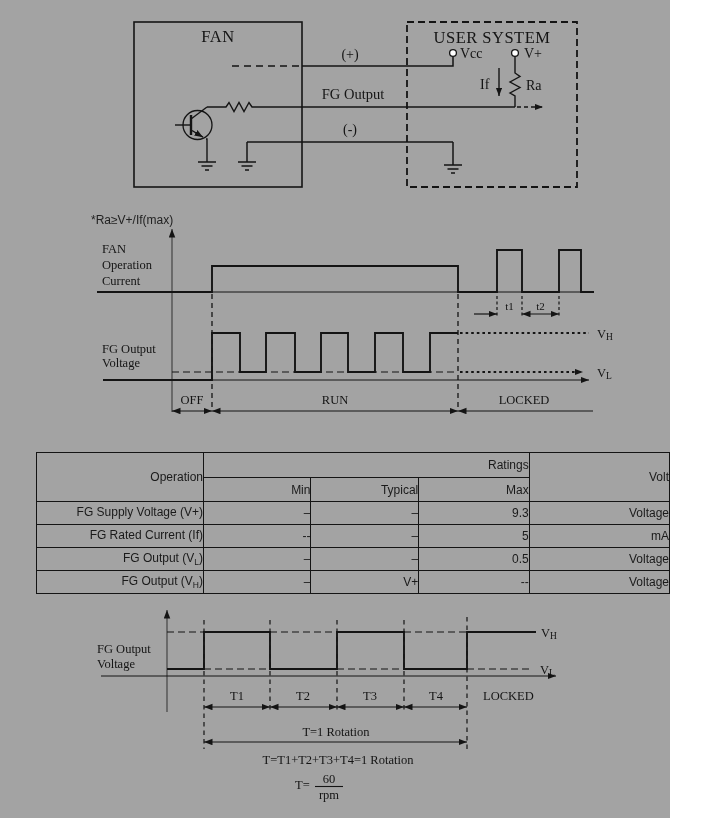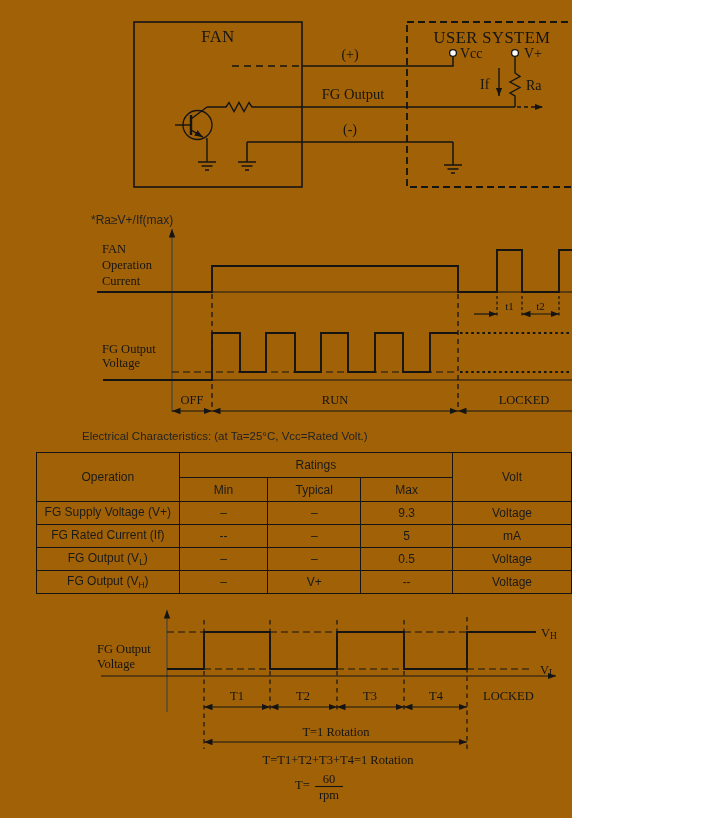--- a/index.html
+++ b/index.html
@@ -1,29 +1,29 @@
 <!DOCTYPE html>
 <html><head>
 <meta charset="utf-8">
 <style>
   html,body{margin:0;padding:0;background:#fff;}
-  .page{position:relative;width:572px;height:818px;background:#a16207;overflow:hidden;
+  .page{position:relative;width:670px;height:818px;background:#a3a3a3;overflow:hidden;
         font-family:"Liberation Serif",serif;color:#111;}
   .sec{position:absolute;left:0;}
   svg text{fill:#141414;}
   .ts15{font:16.5px "Liberation Serif",serif;letter-spacing:.5px;}
   .ts14{font:14px "Liberation Serif",serif;}
   .ts14b{font:14.5px "Liberation Serif",serif;}
   .ts12{font:12.5px "Liberation Serif",serif;}
   .ts11{font:11px "Liberation Serif",serif;}
   .note{position:absolute;left:91px;top:213px;font:12px "Liberation Sans",sans-serif;color:#222;}
   .tbl-title{position:absolute;left:82px;top:430px;font:11.5px "Liberation Sans",sans-serif;color:#222;}
   .tbl-wrap{position:absolute;left:36px;top:452px;}
   table.ec{border-collapse:collapse;table-layout:fixed;font:12px "Liberation Sans",sans-serif;color:#1a1a1a;}
-  table.ec td{border:1.6px solid #141414;text-align:center;vertical-align:middle;padding:0;}
+  table.ec td{border:1.6px solid #141414;text-align:right;vertical-align:middle;padding:0;}
   table.ec sub{font-size:8.5px;}
 </style>
 </head>
 <body>
 
 <div class="page">
 
   <svg class="sec" style="top:0" width="717" height="218" viewBox="0 0 717 218">
     <defs>
       <marker id="arrA" markerUnits="userSpaceOnUse" markerWidth="12" markerHeight="8" refX="8.5" refY="3.25" orient="auto-start-reverse">
@@ -149,21 +149,20 @@
     <text class="ts12" x="192" y="404" text-anchor="middle">OFF</text>
     <text class="ts12" x="335" y="404" text-anchor="middle">RUN</text>
     <text class="ts12" x="524" y="404" text-anchor="middle">LOCKED</text>
     <g stroke="#141414" stroke-width="1.2">
       <line x1="172" y1="411" x2="212" y2="411" marker-start="url(#arrB)" marker-end="url(#arrB)"></line>
       <line x1="212" y1="411" x2="458" y2="411" marker-start="url(#arrB)" marker-end="url(#arrB)"></line>
       <line x1="458" y1="411" x2="593" y2="411" marker-start="url(#arrB)"></line>
     </g>
   </svg>
 
-  <div class="tbl-title">Electrical Characteristics: (at Ta=25°C, Vcc=Rated Volt.)</div>
 
   <div class="tbl-wrap">
     <table class="ec">
       <colgroup>
         <col style="width:169px">
           <col style="width:109px">
           <col style="width:109px">
           <col style="width:112px">
           <col style="width:142px">
       </colgroup>

